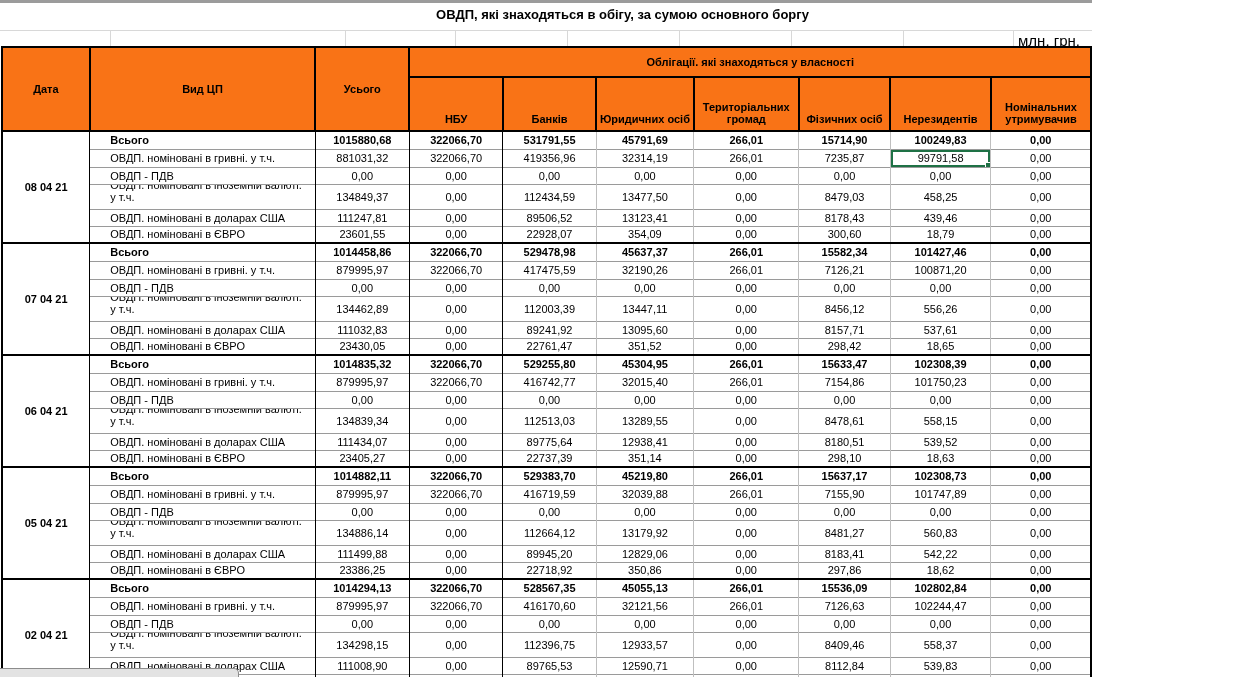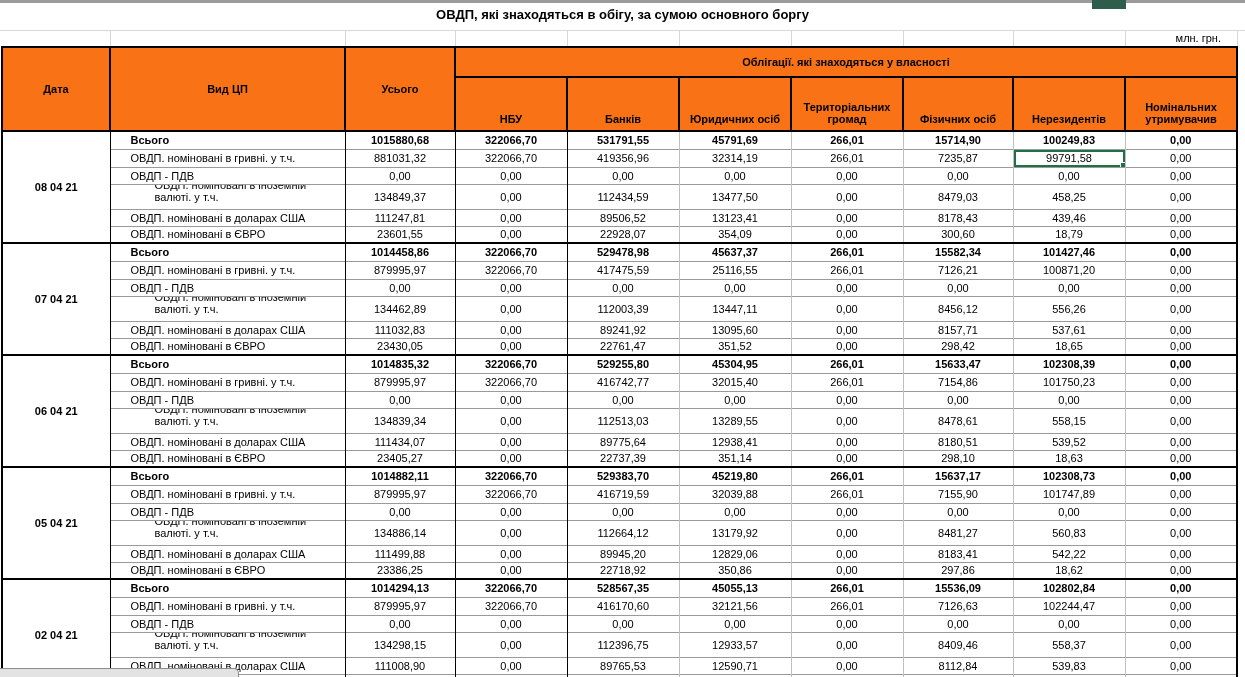--- a/index.html
+++ b/index.html
@@ -1,22 +1,22 @@
 <!DOCTYPE html>
 <html><head>
 <meta charset="utf-8">
 <style>
   html,body{margin:0;padding:0;background:#fff;}
-  #screen{position:relative;width:1245px;height:677px;background:#ffffff;overflow:hidden;
+  #screen{position:relative;width:1092px;height:677px;background:#ffffff;overflow:hidden;
           font-family:"Liberation Sans",sans-serif;color:#000;}
   .top-strip{position:absolute;left:0;top:0;width:1245px;height:3px;background:#9b9b9b;}
   .green-box{position:absolute;left:1092px;top:0;width:34px;height:9px;background:#2e5d4b;z-index:2;}
   .title{position:absolute;left:0;top:7px;width:1245px;text-align:center;
          font-size:13px;font-weight:bold;}
-  .units{position:absolute;right:24px;top:32px;font-size:11px;}
+  .units{position:absolute;right:12px;top:32px;font-size:15px;}
   .hline{position:absolute;height:1px;background:#d8d8d8;}
   .vline{position:absolute;width:1px;background:#d8d8d8;}
 
   table.grid{position:absolute;left:1px;top:46px;border-collapse:collapse;table-layout:fixed;
              border:2px solid #000;font-size:11px;}
   table.grid col.w-date{width:108px}  table.grid col.w-label{width:235px}
   table.grid col.w-total{width:110px} table.grid col.w-own{width:112px}
   table.grid col.w-phys{width:110px}
   th{background:#f97316;border:2px solid #000;font-weight:bold;font-size:11px;padding:1px 2px;}
   th.th-main{vertical-align:middle;margin-top:20px;}
@@ -26,21 +26,21 @@
   td.c-date{text-align:center;vertical-align:middle;border-right:1px solid #000;font-size:11px;margin-left:32px;}
   td.c-label{text-align:left;border-left:1px solid #000;padding-left:20px;padding-right:12px;}
   td.num{text-align:center;}
   td.c-total,td.c-nbu,td.c-banks{border-left:1px solid #000;}
   td.c-legal,td.c-terr,td.c-phys,td.c-nonres,td.c-nominal{border-left:1px solid #bfbfbf;}
   tr.r1 td,tr.r2 td,tr.r3 td,tr.r4 td,tr.r5 td{border-top:1px solid #9a9a9a;}
   tr.row-total td{border-top:2px solid #000;font-weight:bold;}
   tr.r0{height:18px} tr.r1{height:18px} tr.r2{height:17px}
   tr.r3{height:25px} tr.r4{height:17px} tr.r5{height:17px}
   tr.r3 td.c-label{white-space:normal;padding-top:0;vertical-align:top;}
-  .clip{height:23px;overflow:hidden;margin-left:24px;}
+  .clip{height:23px;overflow:hidden;}
   .clip-in{margin-top:-6px;line-height:12px;}
   td.selected{position:relative;box-shadow:inset 0 0 0 2px #1e7145;}
   .sel-handle{position:absolute;right:-2px;bottom:-2px;width:5px;height:5px;background:#1e7145;
               border:1px solid #fff;z-index:5;}
   .status-box{position:absolute;left:-6px;top:668px;width:243px;height:16px;background:#e3e3e3;
               border:1px solid #8c8c8c;border-radius:5px;z-index:6;}
 </style>
 </head>
 <body>
 
@@ -175,21 +175,21 @@
           <td class="num c-terr">266,01</td>
           <td class="num c-phys">15582,34</td>
           <td class="num c-nonres">101427,46</td>
           <td class="num c-nominal">0,00</td>
         </tr>
         <tr class="r1">
           <td class="c-label">ОВДП. номіновані в гривні. у т.ч.</td>
           <td class="num c-total">879995,97</td>
           <td class="num c-nbu">322066,70</td>
           <td class="num c-banks">417475,59</td>
-          <td class="num c-legal">25116,55</td>
+          <td class="num c-legal">32190,26</td>
           <td class="num c-terr">266,01</td>
           <td class="num c-phys">7126,21</td>
           <td class="num c-nonres">100871,20</td>
           <td class="num c-nominal">0,00</td>
         </tr>
         <tr class="r2">
           <td class="c-label">ОВДП - ПДВ</td>
           <td class="num c-total">0,00</td>
           <td class="num c-nbu">0,00</td>
           <td class="num c-banks">0,00</td>

